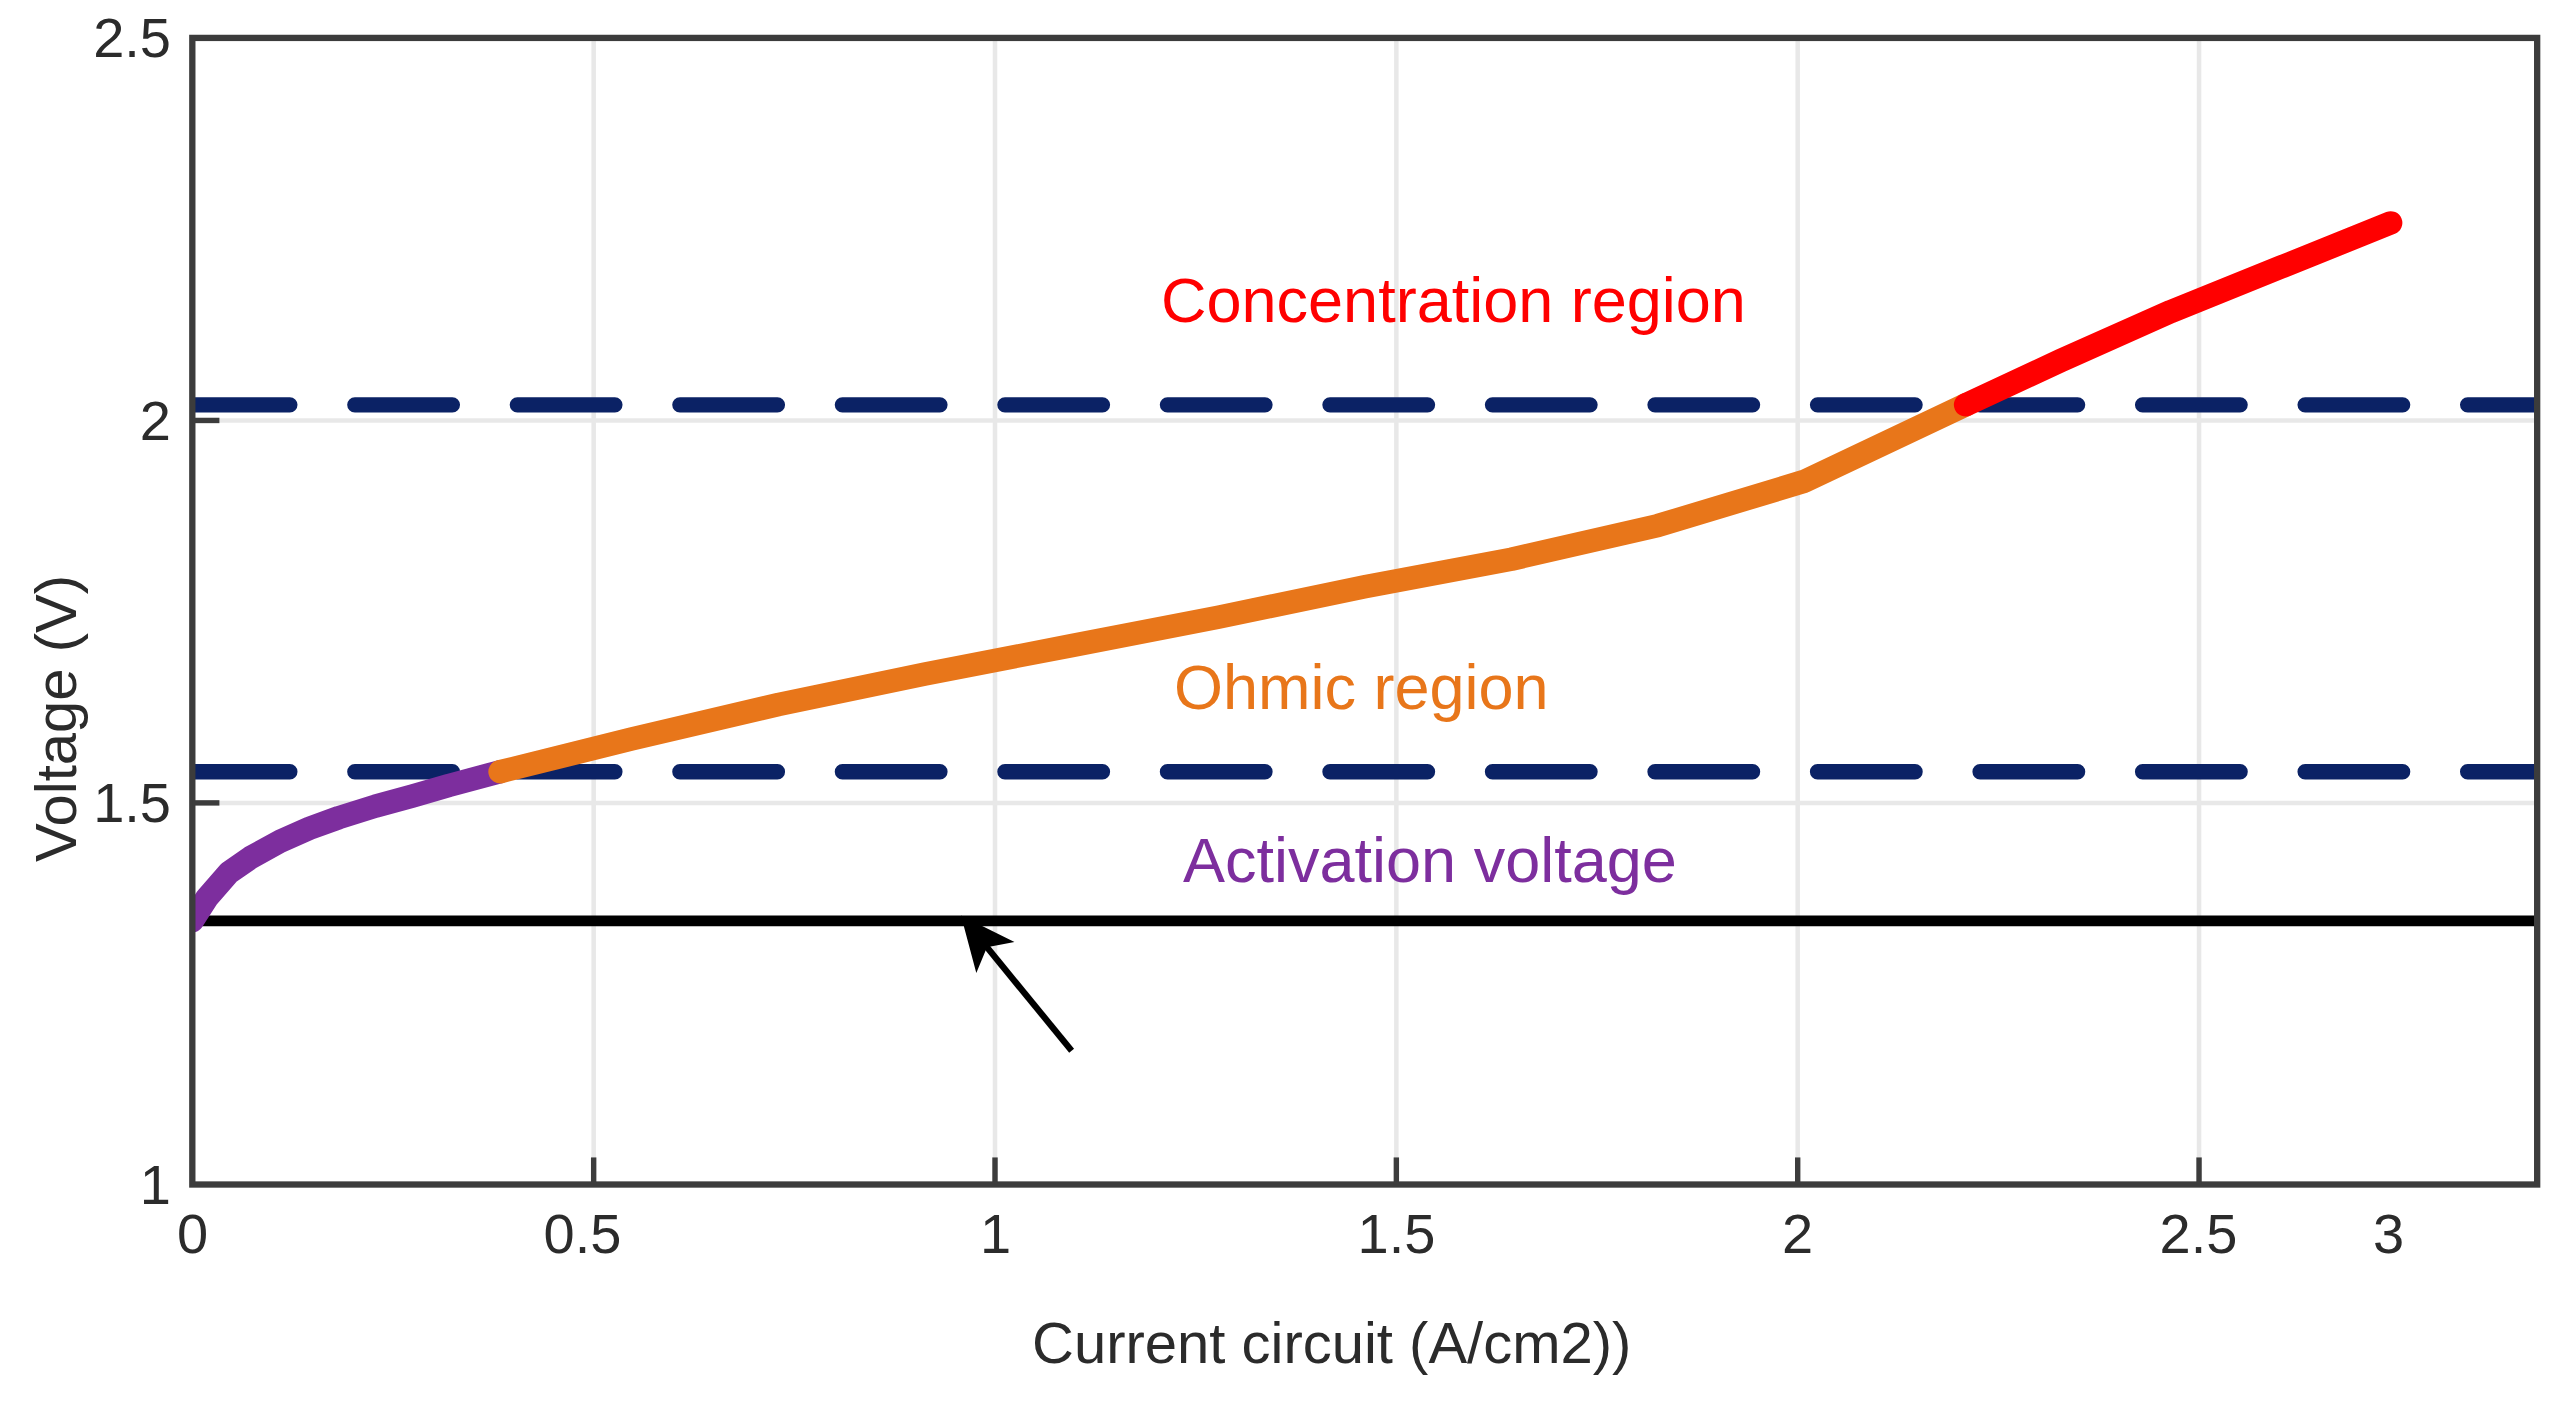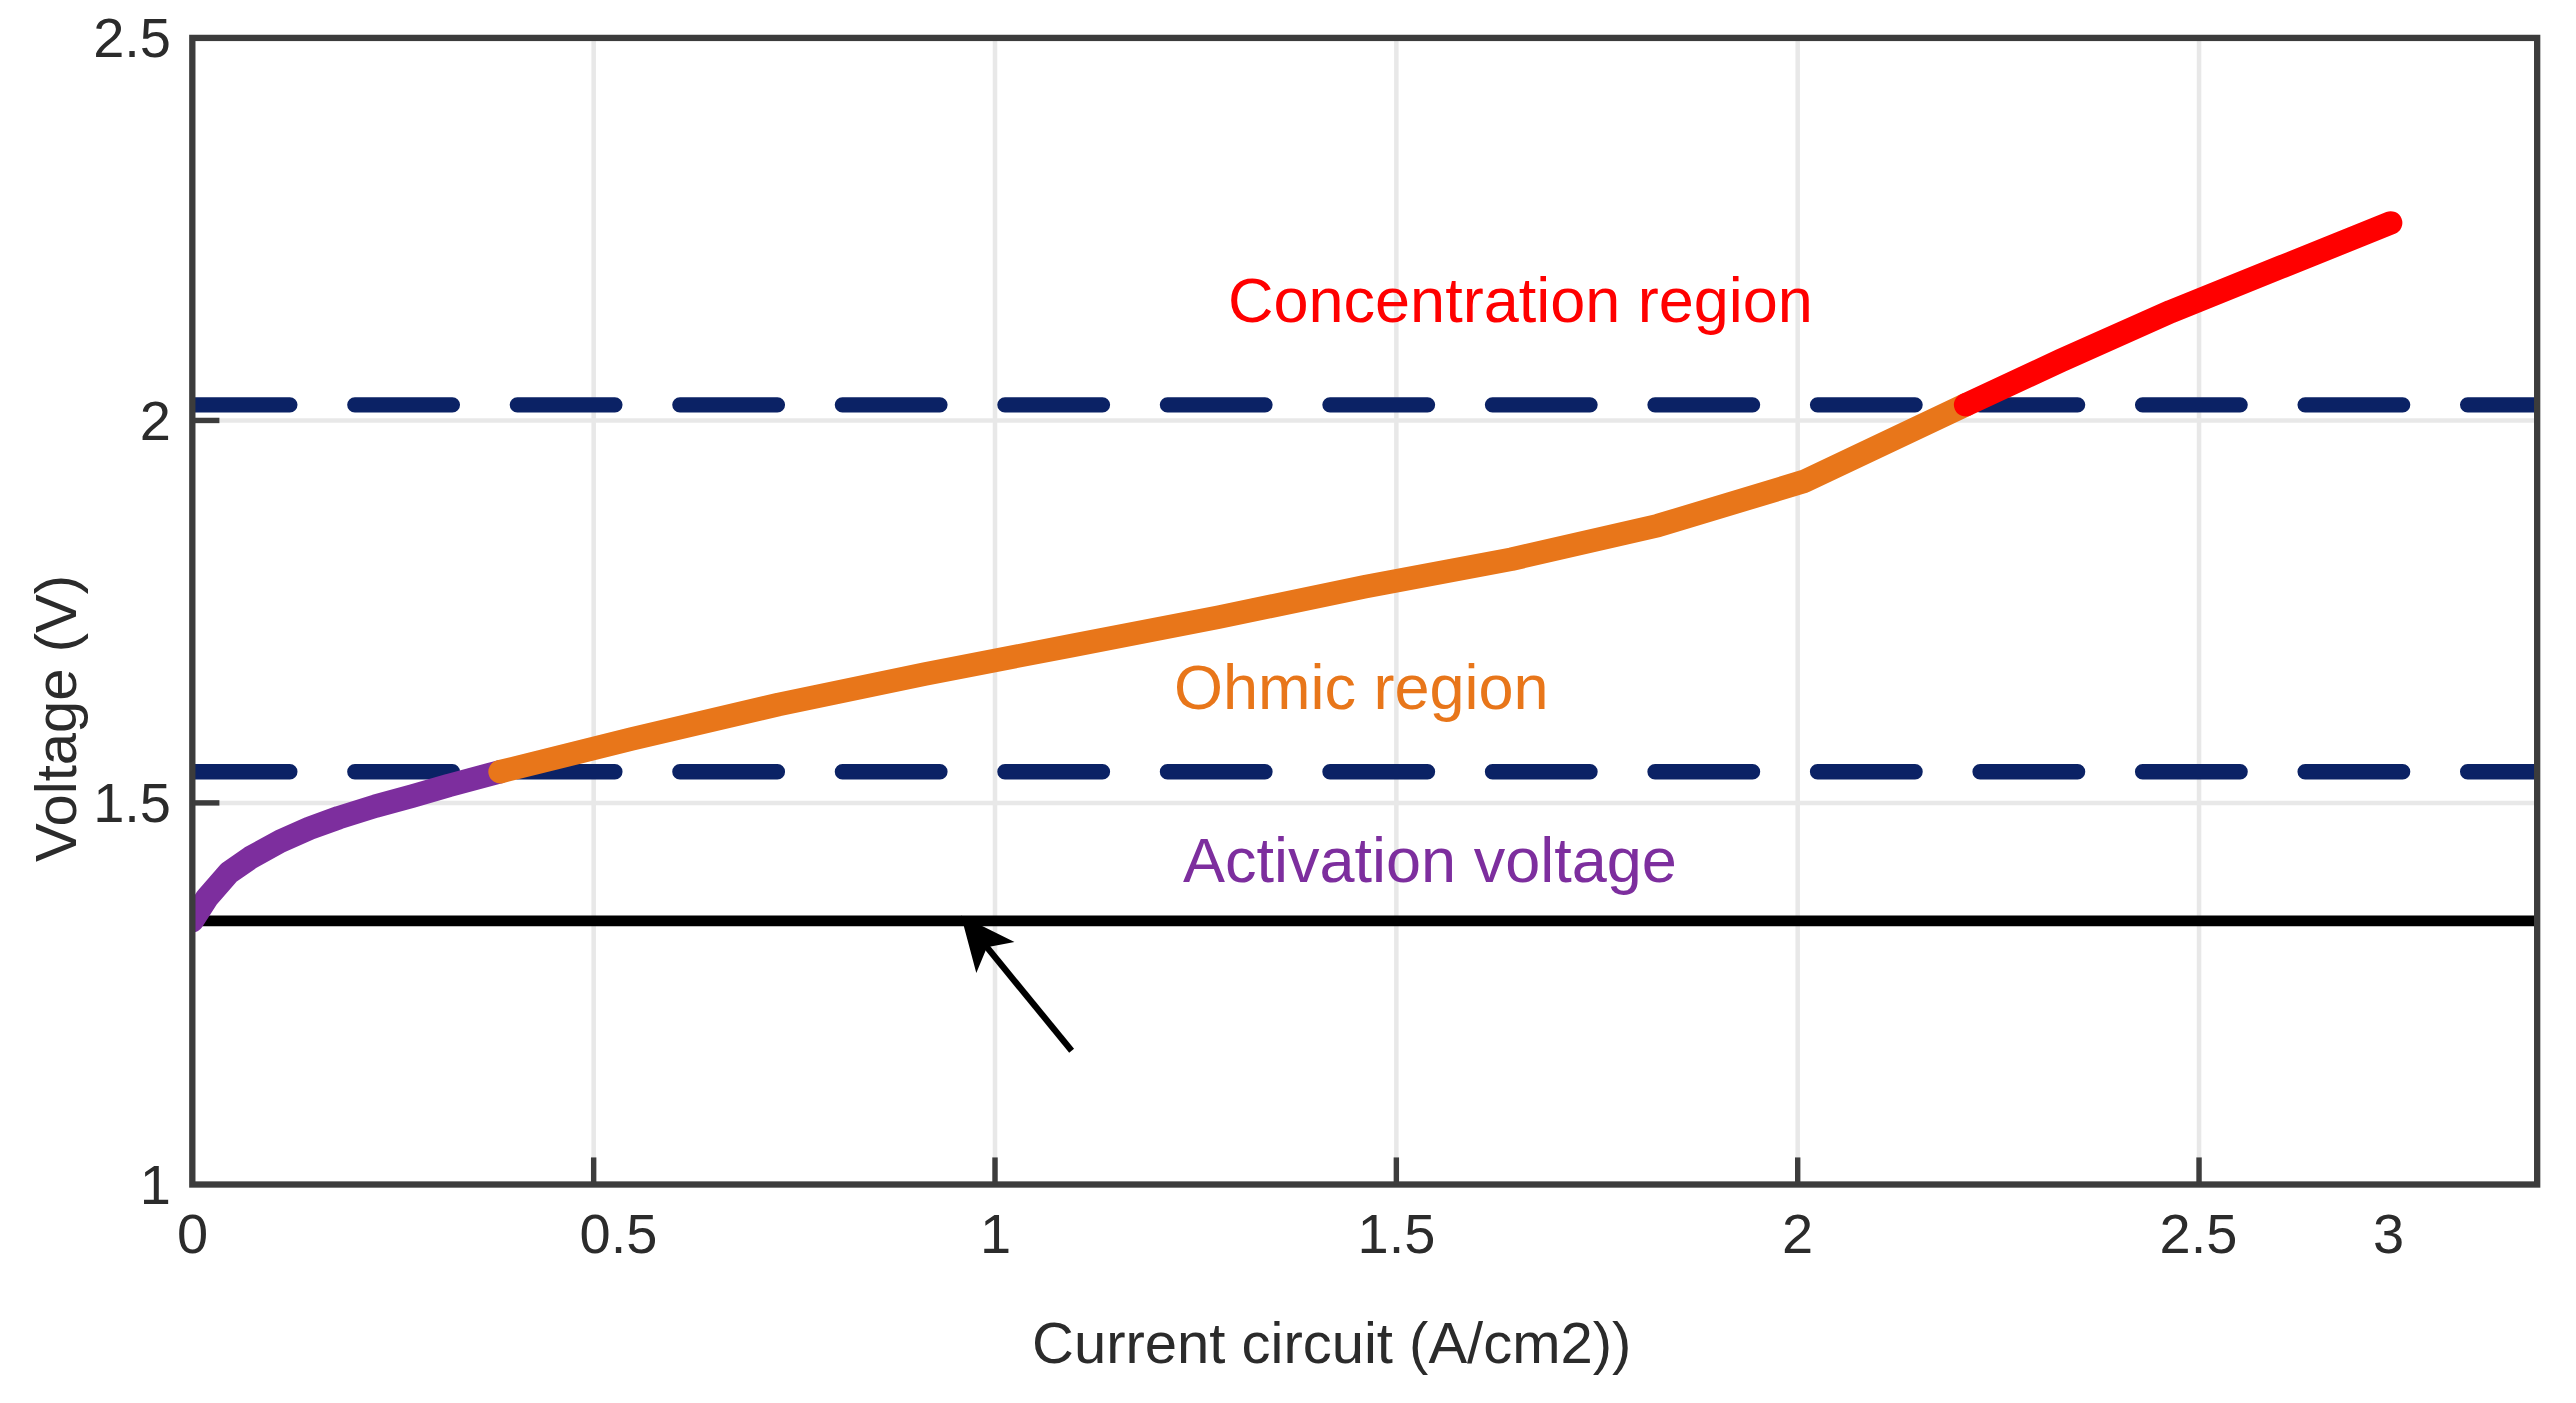--- a/index.html
+++ b/index.html
@@ -77,28 +77,28 @@
       <line x1="2435.5" y1="1312" x2="2435.5" y2="1282"></line>
     </g>
   </svg>
 
   <div class="tick-label ytick" style="left:18px;top:10px;width:153px;">2.5</div>
   <div class="tick-label ytick" style="left:18px;top:393px;width:153px;">2</div>
   <div class="tick-label ytick" style="left:18px;top:775px;width:153px;">1.5</div>
   <div class="tick-label ytick" style="left:18px;top:1157px;width:153px;">1</div>
 
   <div class="tick-label xtick" style="left:102px;top:1206px;width:181px;">0</div>
-  <div class="tick-label xtick" style="left:528px;top:1206px;width:181px;">0.5</div>
+  <div class="tick-label xtick" style="left:492px;top:1206px;width:181px;">0.5</div>
   <div class="tick-label xtick" style="left:905px;top:1206px;width:181px;">1</div>
   <div class="tick-label xtick" style="left:1306px;top:1206px;width:181px;">1.5</div>
   <div class="tick-label xtick" style="left:1707px;top:1206px;width:181px;">2</div>
   <div class="tick-label xtick" style="left:2108px;top:1206px;width:181px;">2.5</div>
   <div class="tick-label xtick" style="left:2298px;top:1206px;width:181px;">3</div>
 
   <div class="axis-title" id="ylabel" style="left:27px;top:862px;">Voltage (V)</div>
   <div class="axis-title" style="left:1032px;top:1314px;">Current circuit (A/cm2))</div>
 
-  <div class="annot" id="annot-concentration" style="left:1228px;top:269px;">Concentration region</div>
+  <div class="annot" id="annot-concentration" style="left:1161px;top:269px;">Concentration region</div>
   <div class="annot" id="annot-ohmic" style="left:1174px;top:656px;">Ohmic region</div>
   <div class="annot" id="annot-activation" style="left:1183px;top:829px;">Activation voltage</div>
 
 </div>
 
 
 </body></html>

